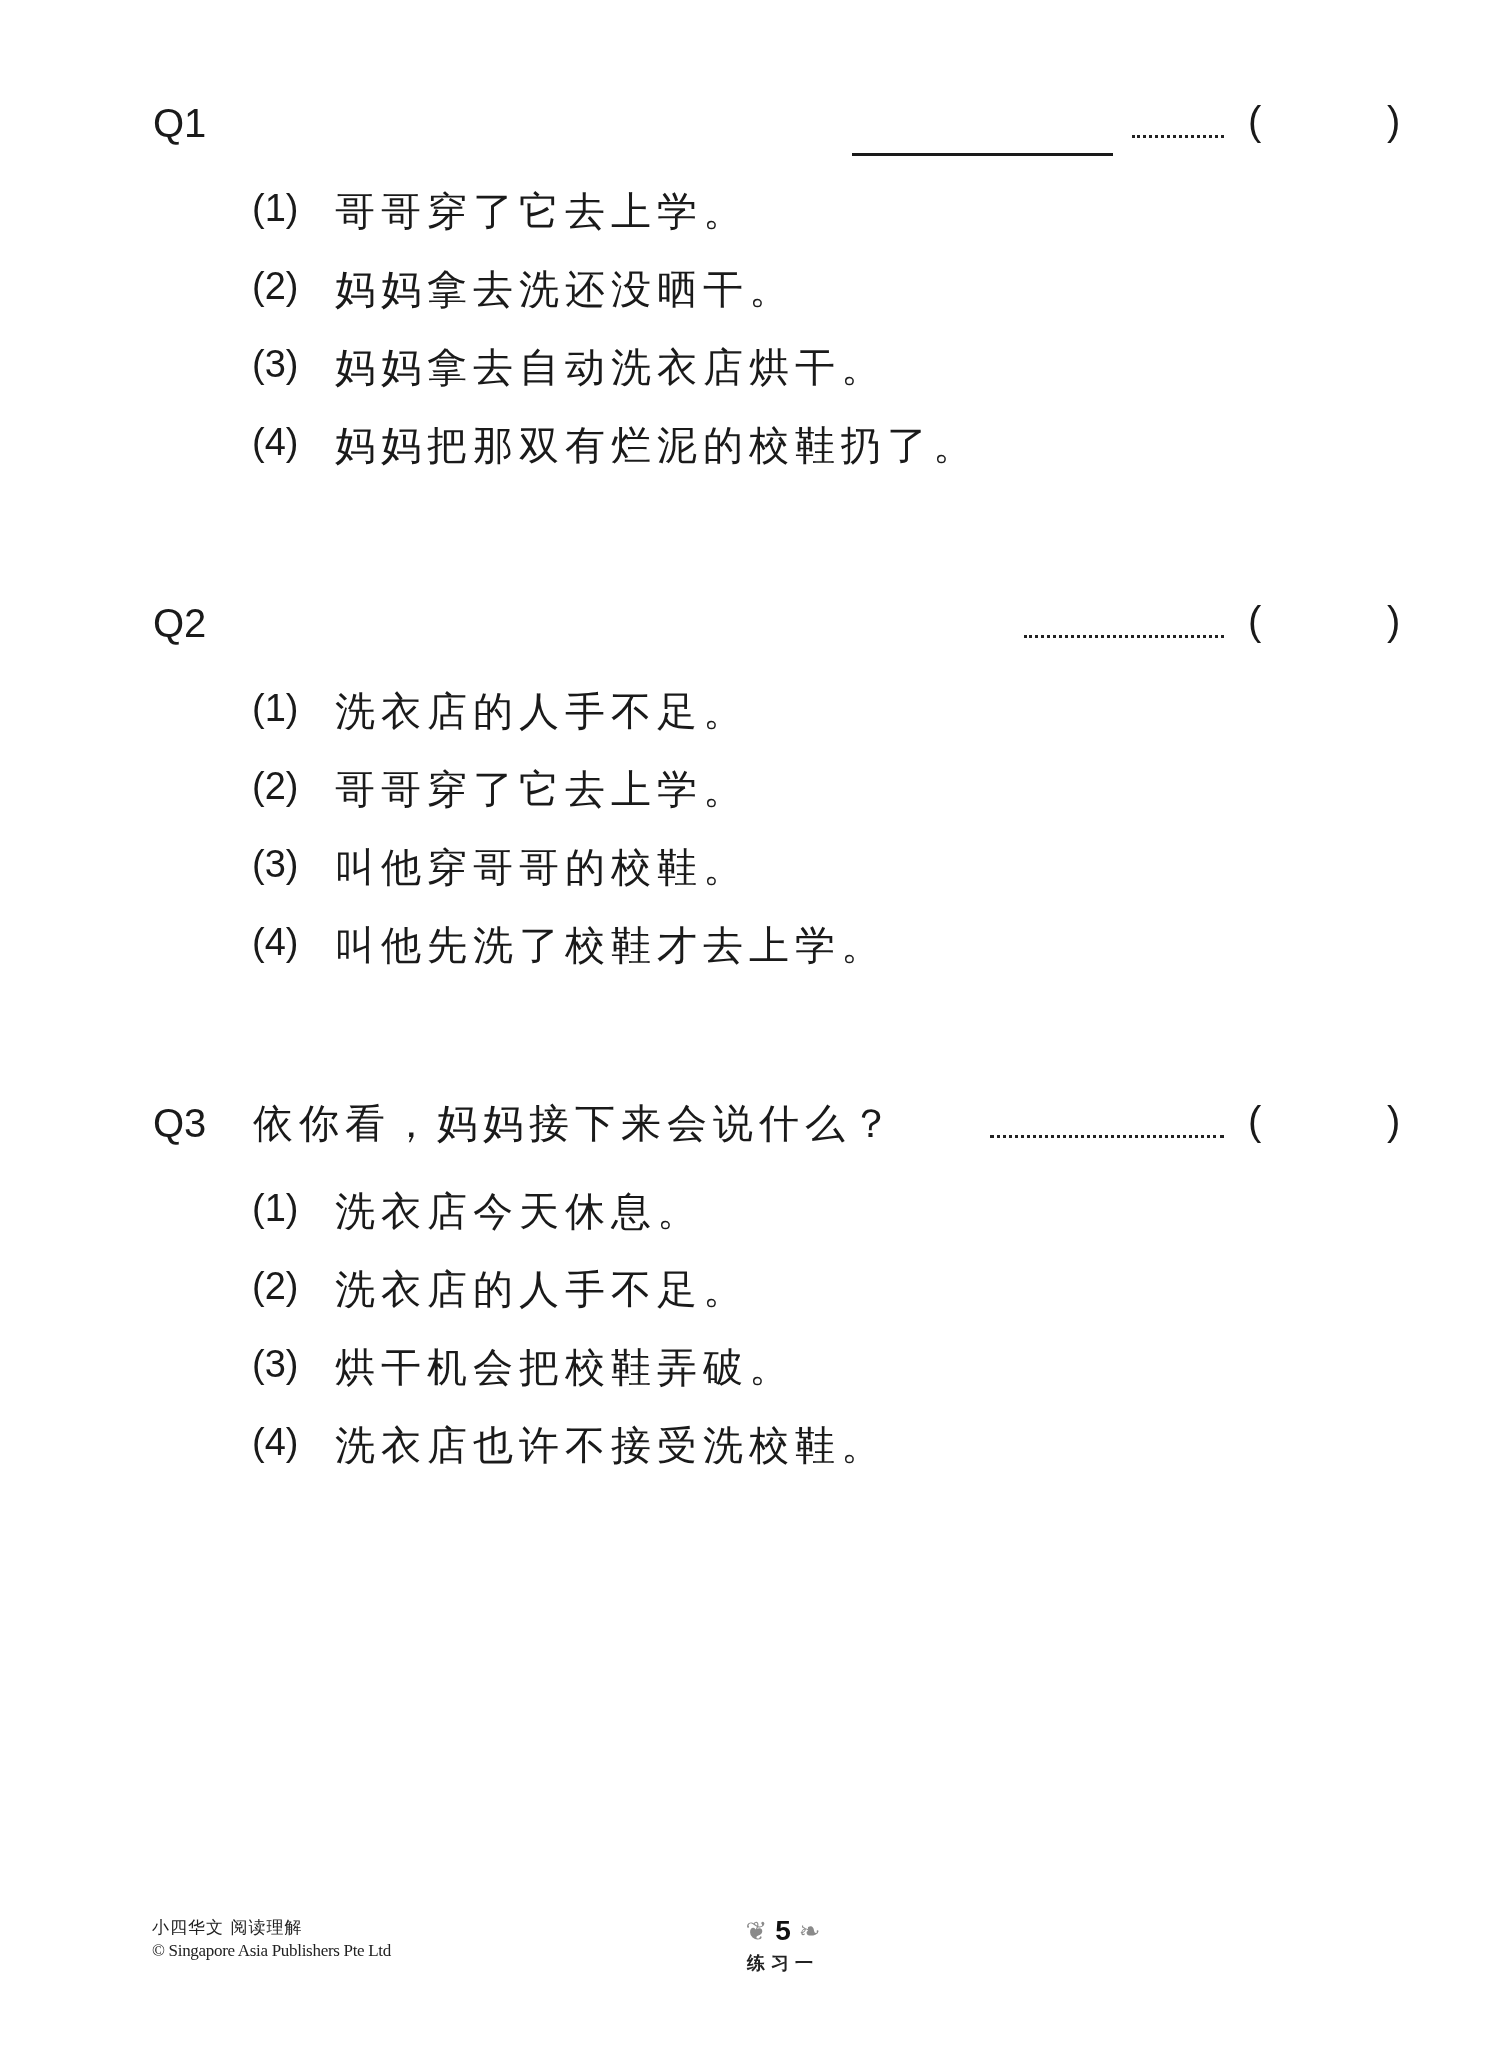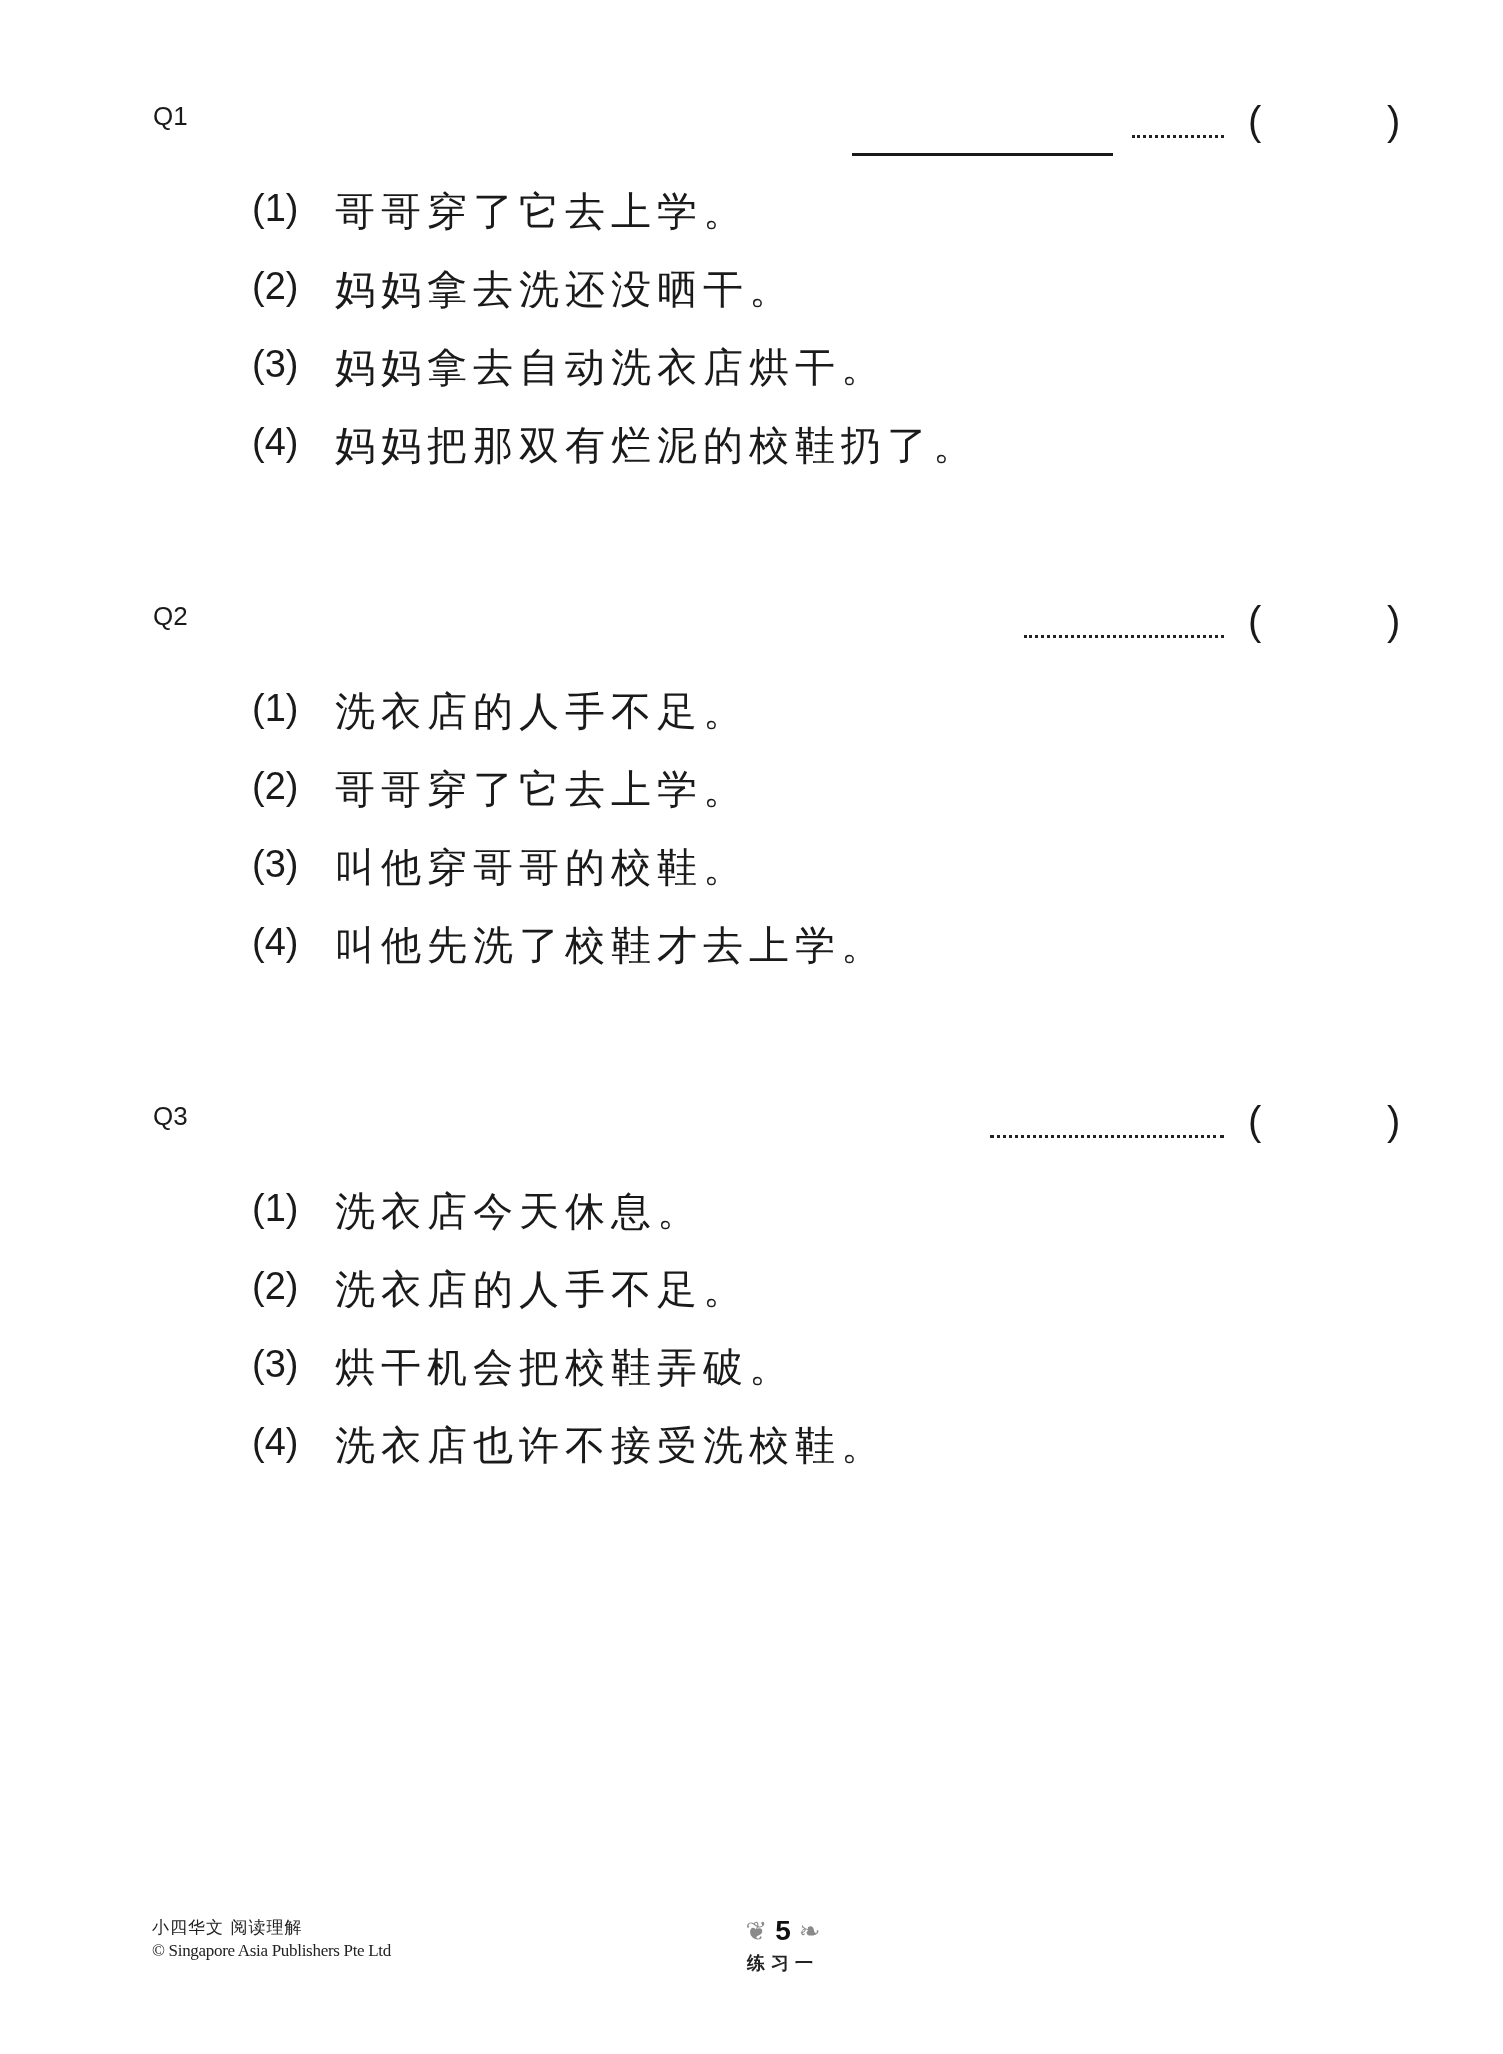--- a/index.html
+++ b/index.html
@@ -21,21 +21,21 @@
     }
     .q-line {
       position: relative;
       height: 70px;
     }
     .q-num {
       position: absolute;
       left: 3px;
       top: 6px;
       font-family: "Liberation Sans", sans-serif;
-      font-size: 26px;
+      font-size: 40px;
       color: #1a1a1a;
     }
     .q-text {
       position: absolute;
       left: 103px;
       top: 0px;
       font-family: "DejaVu Serif", "Liberation Serif", serif;
       font-size: 40px;
       letter-spacing: 6px;
       white-space: nowrap;
@@ -209,20 +209,21 @@
     <div class="option">
       <span class="opt-num">(4)</span>
       <span class="opt-text">叫他先洗了校鞋才去上学。</span>
     </div>
   </div>
 </div>
 
 <div class="question" style="top:1095px;">
   <div class="q-line">
     <span class="q-num">Q3</span>
+    <span class="q-text">依你看，妈妈接下来会说什么？</span>
     <div class="leader" style="left:840px;width:234px;"></div>
     <span class="paren-left">(</span>
     <div class="answer-slot"><span></span></div>
     <span class="paren-right">)</span>
   </div>
   <div class="options">
     <div class="option">
       <span class="opt-num">(1)</span>
       <span class="opt-text">洗衣店今天休息。</span>
     </div>

